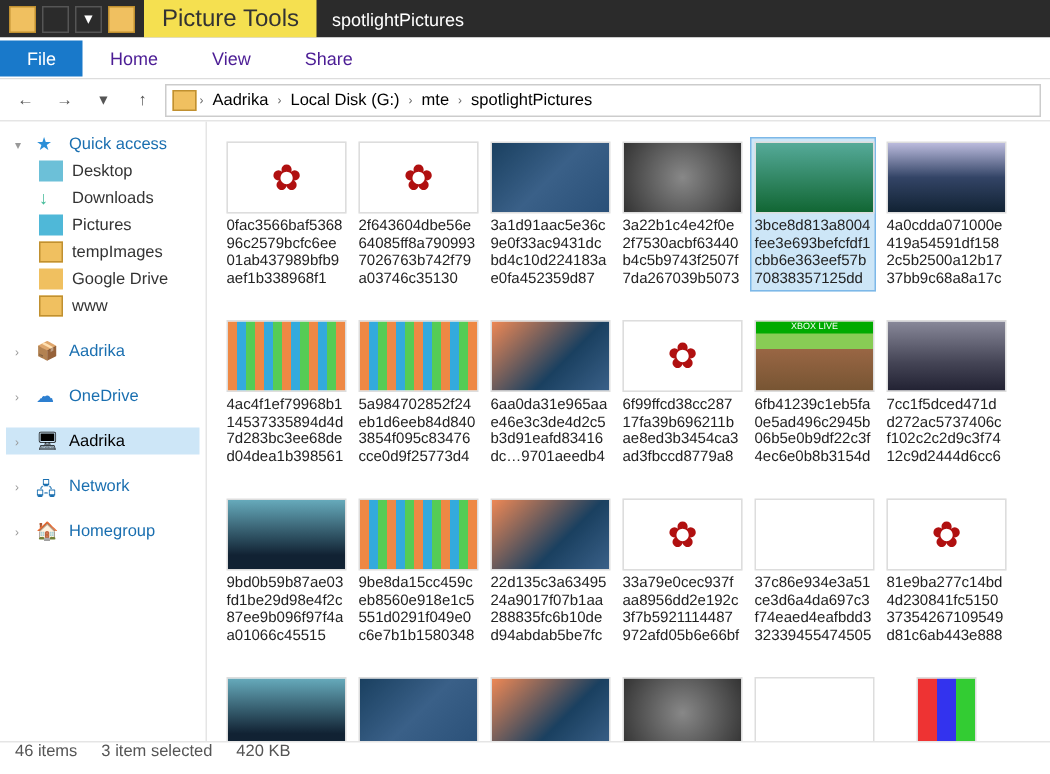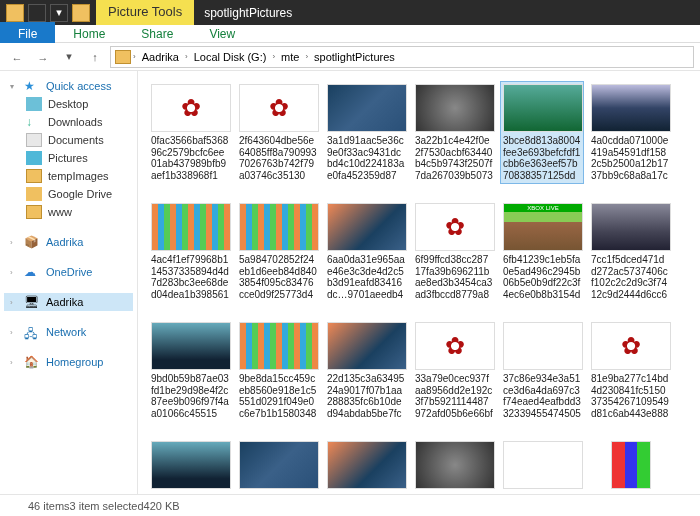--- a/index.html
+++ b/index.html
@@ -1,25 +1,25 @@
 <!DOCTYPE html>
 <html><head>
 <meta charset="utf-8">
 <style>
   * { box-sizing: border-box; margin: 0; padding: 0; font-family: "Segoe UI", Tahoma, sans-serif; font-size: 11px; }
   body { width: 700px; height: 516px; background: #fff; overflow: hidden; display: flex; flex-direction: column; }
   .titlebar { height: 25px; background: #2b2b2b; display: flex; align-items: center; color: #fff; }
   .titlebar .qat { display: flex; gap: 4px; padding: 0 6px; }
   .qat-ico { width: 18px; height: 18px; border: 1px solid #555; display: flex; align-items: center; justify-content: center; }
   .qat-ico.folder { background: #f0c060; border-color: #c09030; }
-  .titlebar .ptools { background: #f5e050; color: #333; padding: 4px 12px 0; height: 25px; font-size: 13px; }
+  .titlebar .ptools { background: #f5e050; color: #333; padding: 4px 12px 0; height: 25px; font-size: 16px; }
   .titlebar .title { color: #fff; padding: 0 10px; font-size: 12px; }
-  .ribbon { height: 18px; background: #fff; display: flex; align-items: center; border-bottom: 1px solid #ddd; }
+  .ribbon { height: 28px; background: #fff; display: flex; align-items: center; border-bottom: 1px solid #ddd; }
   .ribbon .file-tab { background: #1979ca; color: #fff; padding: 5px 18px; font-size: 12px; }
-  .ribbon .tab { padding: 5px 18px; font-size: 12px; color: #15803d; }
+  .ribbon .tab { padding: 5px 18px; font-size: 12px; color: #4c1d95; }
   .ribbon .tool-tab { background: #f5e050; }
   .addr { height: 28px; display: flex; align-items: center; gap: 4px; padding: 2px 6px; border-bottom: 1px solid #e5e5e5; background: #fff; }
   .addr .navbtn { width: 22px; height: 22px; display: flex; align-items: center; justify-content: center; color: #555; border-radius: 2px; }
   .addr .path { flex: 1; border: 1px solid #ccc; height: 22px; display: flex; align-items: center; padding: 0 4px; gap: 2px; background: #fff; }
   .path .fico { width: 16px; height: 14px; background: #f0c060; border: 1px solid #c09030; }
   .path .seg { padding: 0 4px; }
   .path .sep { color: #666; font-size: 8px; }
   .body { flex: 1; display: flex; min-height: 0; }
   .nav { width: 138px; border-right: 1px solid #e5e5e5; padding: 6px 4px; overflow: hidden; }
   .navgrp { margin-bottom: 12px; }
@@ -52,41 +52,41 @@
   .thumb.sc4 { background: linear-gradient(180deg, #bbd 0%, #346 50%, #123 100%); }
   .thumb.scG { background: repeating-linear-gradient(90deg, #e84, #e84 6px, #3ad 6px, #3ad 12px, #5c5 12px, #5c5 18px); }
   .thumb.scO { background: linear-gradient(135deg, #e85 0%, #1a4060 60%, #3a6088 100%); }
   .thumb.sc5 { background: linear-gradient(180deg, #889 0%, #445 60%, #223 100%); }
   .thumb.sc6 { background: linear-gradient(180deg, #6ab 0%, #123 80%); }
   .thumb.mc { background: linear-gradient(180deg, #8c5 0%, #8c5 40%, #964 40%, #753 100%); }
   .thumb.mc::after { content: "XBOX LIVE"; position: absolute; top: 0; left: 0; right: 0; background: #0a0; color: #fff; font-size: 6px; text-align: center; padding: 1px 0; }
   .thumb.blank { background: #fff; }
   .thumb.col { background: linear-gradient(90deg, #e33 0%, #e33 33%, #33e 33%, #33e 66%, #3c3 66%, #3c3 100%); height: 48px; width: 40px; margin-left: 20px; }
   .fname { font-size: 10px; color: #222; line-height: 1.15; word-break: break-all; overflow: hidden; height: 46px; }
-  .status { height: 22px; border-top: 1px solid #e5e5e5; display: flex; align-items: center; padding: 0 28px; color: #555; font-size: 11px; }
+  .status { height: 22px; border-top: 1px solid #e5e5e5; display: flex; align-items: flex-start; gap: 16px; padding: 0 10px; color: #555; font-size: 11px; }
 </style>
 </head>
 <body>
 
 <div class="titlebar">
   <div class="qat">
     <div class="qat-ico folder"></div>
     <div class="qat-ico"></div>
     <div class="qat-ico">▾</div>
     <div class="qat-ico folder"></div>
   </div>
   <div class="ptools">Picture Tools</div>
   <div class="title">spotlightPictures</div>
 </div>
 
 <div class="ribbon">
   <div class="file-tab">File</div>
   <div class="tab">Home</div>
+  <div class="tab">View</div>
   <div class="tab">Share</div>
-  <div class="tab">View</div>
 </div>
 
 <div class="addr">
   <div class="navbtn">←</div>
   <div class="navbtn">→</div>
   <div class="navbtn">▾</div>
   <div class="navbtn">↑</div>
   <div class="path">
     <div class="fico"></div>
     <span class="sep">›</span>
@@ -111,24 +111,20 @@
       <div id="qa-items">
           <div class="navitem">
             <span class="ico desk"></span>
             <span>Desktop</span>
           </div>
           <div class="navitem">
             <span class="ico dl"></span>
             <span>Downloads</span>
           </div>
           <div class="navitem">
-            <span class="ico doc"></span>
-            <span>Documents</span>
-          </div>
-          <div class="navitem">
             <span class="ico pic"></span>
             <span>Pictures</span>
           </div>
           <div class="navitem">
             <span class="ico fld"></span>
             <span>tempImages</span>
           </div>
           <div class="navitem">
             <span class="ico gd"></span>
             <span>Google Drive</span>

